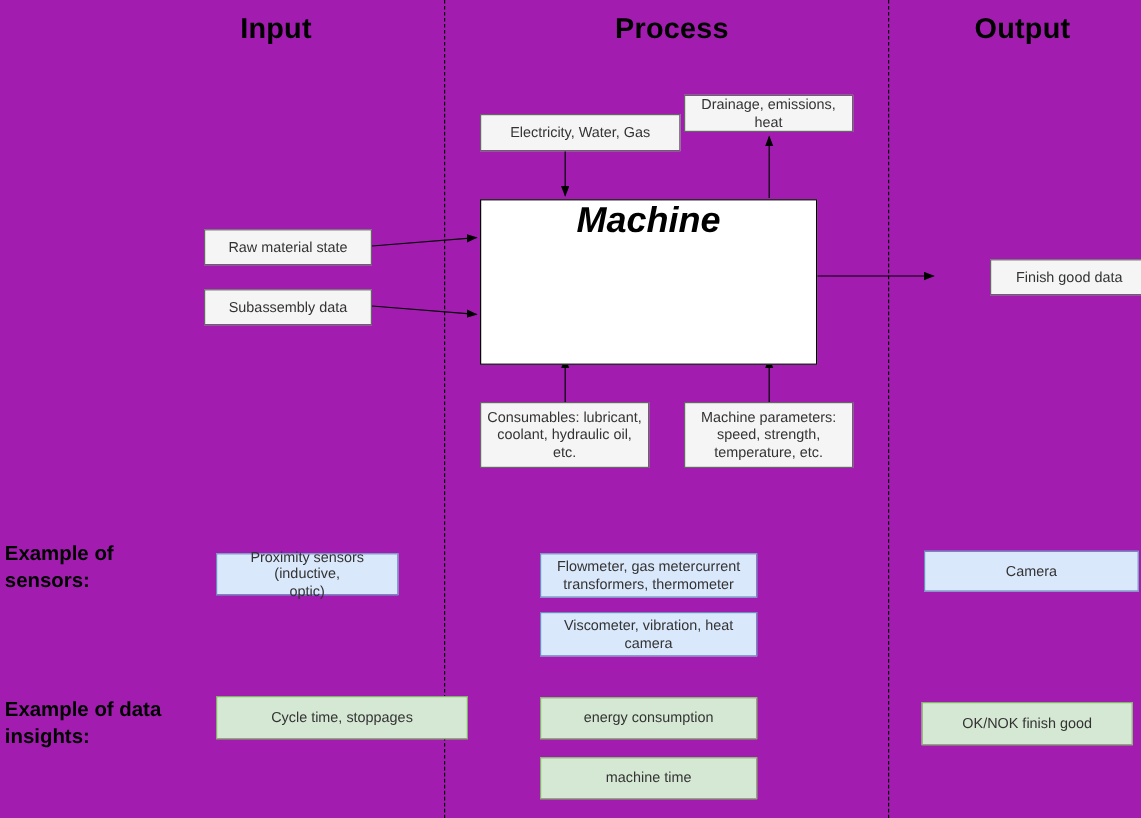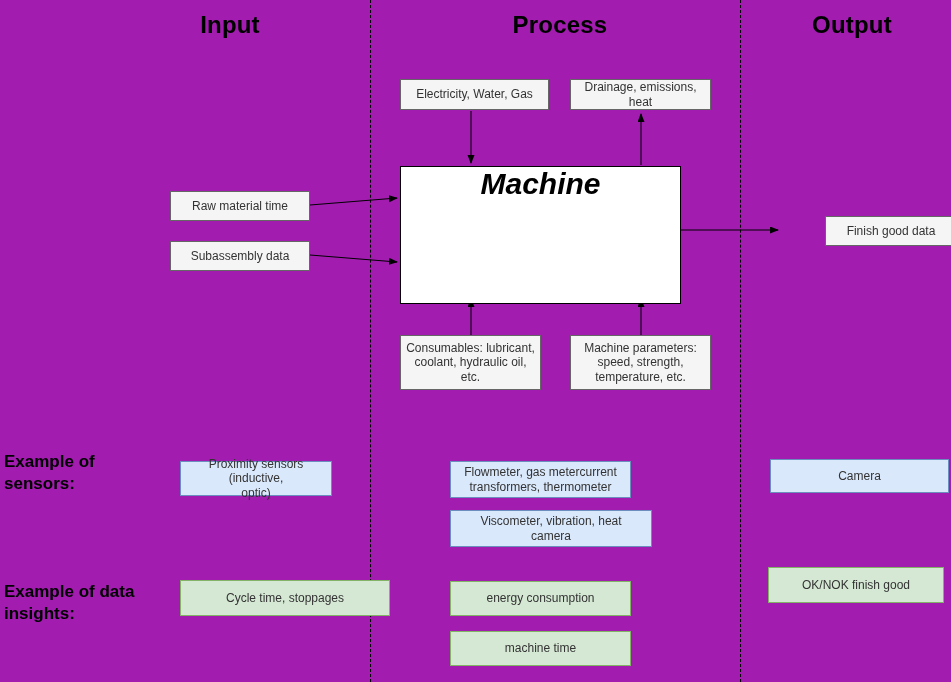--- a/index.html
+++ b/index.html
@@ -120,43 +120,43 @@
     <line class="arrow" x1="310" y1="255" x2="397" y2="262" marker-end="url(#ah)"></line>
     <line class="arrow" x1="681" y1="230" x2="778" y2="230" marker-end="url(#ah)"></line>
     <line class="arrow" x1="471" y1="335" x2="471" y2="299" marker-end="url(#ah)"></line>
     <line class="arrow" x1="641" y1="335" x2="641" y2="299" marker-end="url(#ah)"></line>
   </svg>
 
   <div class="machine-box">
     <span class="machine-label">Machine</span>
   </div>
 
-  <div class="node io-box" style="left:400px; top:79px; width:149px; height:31px">Electricity, Water, Gas</div>
+  <div class="node io-box" style="left:400px; top:95px; width:167px; height:31px">Electricity, Water, Gas</div>
   <div class="node io-box" style="left:570px; top:79px; width:141px; height:31px">Drainage, emissions,
 heat</div>
-  <div class="node io-box" style="left:170px; top:191px; width:140px; height:30px">Raw material time</div>
+  <div class="node io-box" style="left:170px; top:191px; width:140px; height:30px">Raw material state</div>
   <div class="node io-box" style="left:170px; top:241px; width:140px; height:30px">Subassembly data</div>
   <div class="node io-box" style="left:825px; top:216px; width:132px; height:30px">Finish good data</div>
   <div class="node io-box" style="left:400px; top:335px; width:141px; height:55px">Consumables: lubricant,
 coolant, hydraulic oil, etc.</div>
   <div class="node io-box" style="left:570px; top:335px; width:141px; height:55px">Machine parameters:
 speed, strength,
 temperature, etc.</div>
 
   <div class="row-label" style="top:451px">Example of
 sensors:</div>
   <div class="row-label" style="top:581px">Example of data
 insights:</div>
 
   <div class="node sensor-box" style="left:180px; top:461px; width:152px; height:35px">Proximity sensors (inductive,
 optic)</div>
   <div class="node sensor-box" style="left:450px; top:461px; width:181px; height:37px">Flowmeter, gas metercurrent
 transformers, thermometer</div>
-  <div class="node sensor-box" style="left:450px; top:510px; width:202px; height:37px">Viscometer, vibration, heat
+  <div class="node sensor-box" style="left:450px; top:510px; width:181px; height:37px">Viscometer, vibration, heat
 camera</div>
   <div class="node sensor-box" style="left:770px; top:459px; width:179px; height:34px">Camera</div>
 
   <div class="node insight-box" style="left:180px; top:580px; width:210px; height:36px">Cycle time, stoppages</div>
   <div class="node insight-box" style="left:450px; top:581px; width:181px; height:35px">energy consumption</div>
   <div class="node insight-box" style="left:450px; top:631px; width:181px; height:35px">machine time</div>
-  <div class="node insight-box" style="left:768px; top:567px; width:176px; height:36px">OK/NOK finish good</div>
+  <div class="node insight-box" style="left:768px; top:585px; width:176px; height:36px">OK/NOK finish good</div>
 
 </div>
 
 </body></html>

